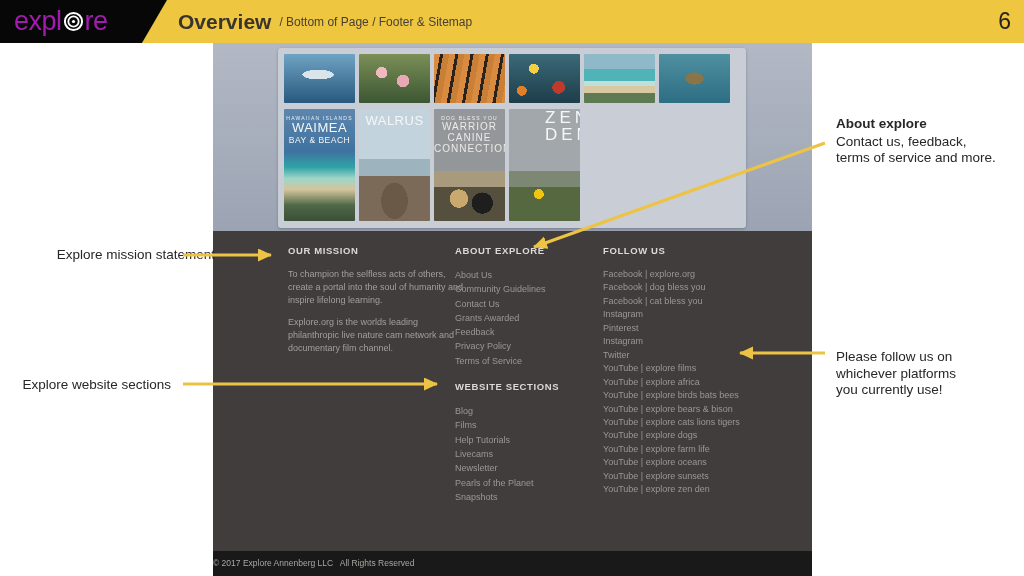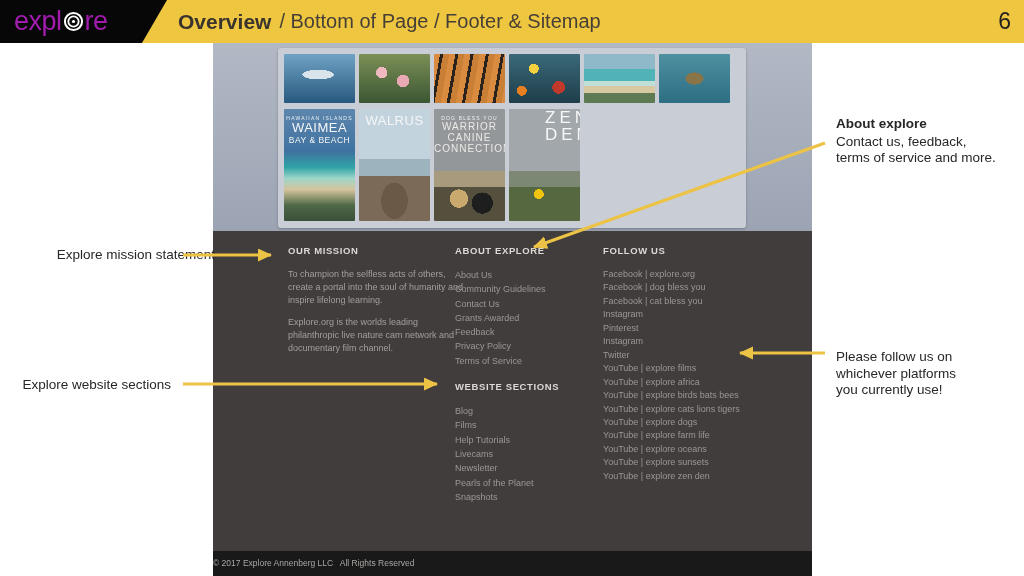--- a/index.html
+++ b/index.html
@@ -10,21 +10,21 @@
   }
   
   .hdr{position:absolute;left:0;top:0;width:1024px;height:43px;background:#efc63f;}
   .logo-wedge{position:absolute;left:0;top:0;width:167px;height:43px;background:#070707;
     clip-path:polygon(0 0,100% 0,85% 100%,0 100%);}
   .logo{position:absolute;left:14px;top:7px;color:#a21caf;font-weight:normal;
     font-size:27px;letter-spacing:-0.5px;line-height:29px;}
   .logo .spiral{display:inline-block;vertical-align:-2px;margin:0 1px;}
   .hdr-title{position:absolute;left:178px;top:0;height:43px;display:flex;align-items:center;color:#3a342e;}
   .hdr-title .t1{font-size:21px;font-weight:bold;}
-  .hdr-title .t2{font-size:20px;font-weight:normal;margin-left:8px;color:#463f38;}
+  .hdr-title .t2{font-size:12px;font-weight:normal;margin-left:8px;color:#463f38;}
   .page-num{position:absolute;right:13px;top:0;height:43px;display:flex;align-items:center;
     font-size:23px;color:#262220;}
   
   .site{position:absolute;left:213px;top:43px;width:599px;height:533px;overflow:hidden;
     background:linear-gradient(180deg,#b2b8c4 0%,#9aa2b2 38%,#7e8798 100%);}
   .panel{position:absolute;left:65px;top:5px;width:468px;height:180px;background:#c9cdd5;
     border-radius:3px;padding:6px;box-sizing:border-box;box-shadow:0 1px 3px rgba(0,0,0,.25);}
   .trow{display:flex;gap:4px;}
   .thumb{width:71px;height:49px;border-radius:1px;}
   .crow{display:flex;gap:4px;margin-top:6px;}
@@ -165,20 +165,21 @@
       <div class="flink">Facebook  |  explore.org</div>
       <div class="flink">Facebook  |  dog bless you</div>
       <div class="flink">Facebook  |  cat bless you</div>
       <div class="flink">Instagram</div>
       <div class="flink">Pinterest</div>
       <div class="flink">Instagram</div>
       <div class="flink">Twitter</div>
       <div class="flink">YouTube  |  explore films</div>
       <div class="flink">YouTube  |  explore africa</div>
       <div class="flink">YouTube  |  explore birds bats bees</div>
+      <div class="flink">YouTube  |  explore bears &amp; bison</div>
       <div class="flink">YouTube  |  explore cats lions tigers</div>
       <div class="flink">YouTube  |  explore dogs</div>
       <div class="flink">YouTube  |  explore farm life</div>
       <div class="flink">YouTube  |  explore oceans</div>
       <div class="flink">YouTube  |  explore sunsets</div>
       <div class="flink">YouTube  |  explore zen den</div>
     </div>
 
     <div class="copybar">
       <div>© 2017 Explore Annenberg LLC   All Rights Reserved</div>

